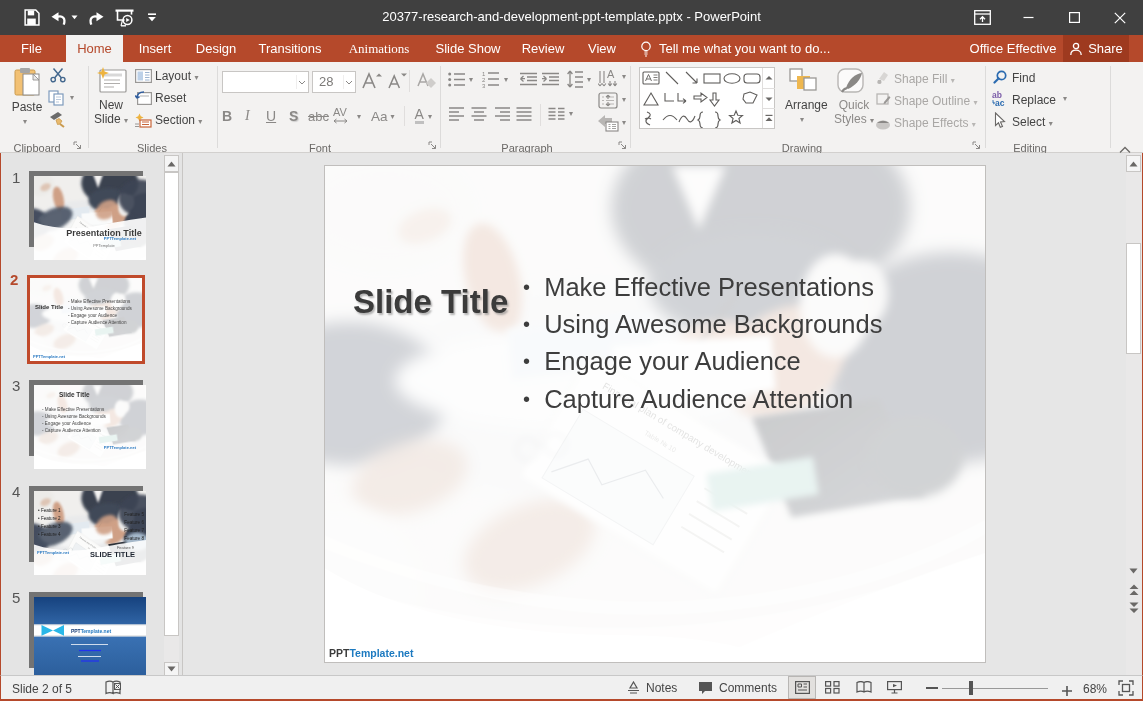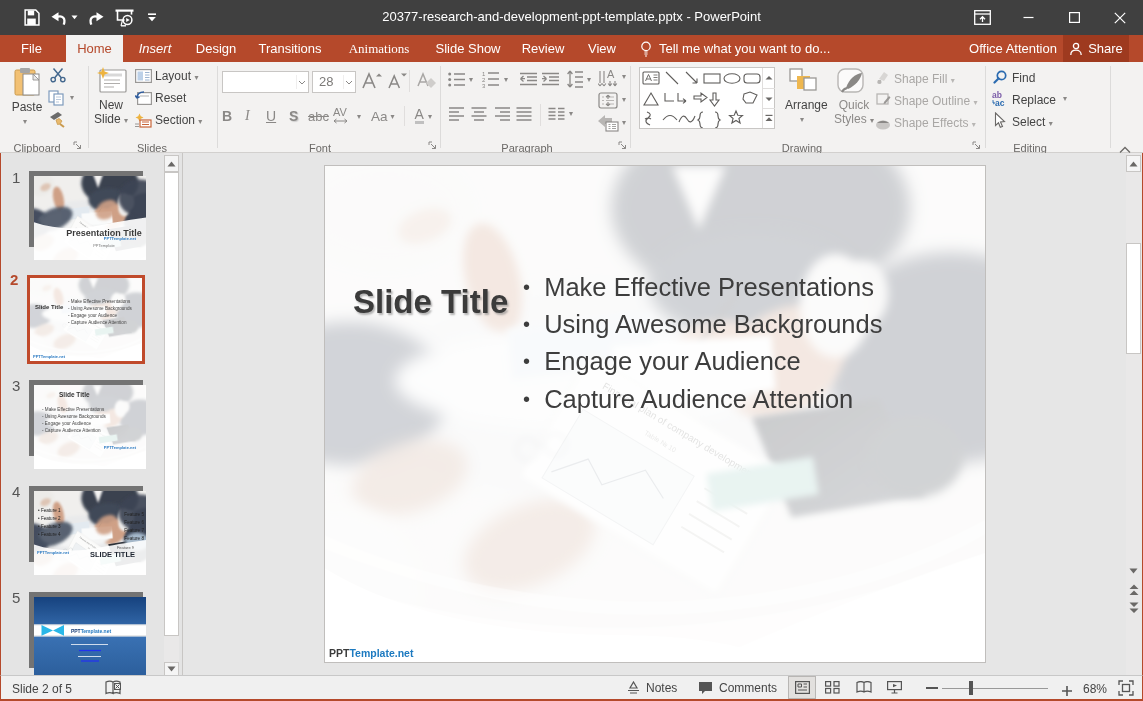--- a/index.html
+++ b/index.html
@@ -97,35 +97,35 @@
       <div class="winbtn">
         <svg width="12" height="12" viewBox="0 0 12 12">
           <path d="M0.8 0.8 L11.2 11.2 M11.2 0.8 L0.8 11.2" stroke="#fff" stroke-width="1.2"></path>
         </svg>
       </div>
     </div>
   </div>
   <div id="menubar">
     <div class="tab" style="left:10px;width:43px;">File</div>
     <div class="tab" id="hometab" style="left:66px;width:57px;">Home</div>
-    <div class="tab" style="left:133px;width:44px;font-style:italic;">Insert</div>
+    <div class="tab" style="left:133px;width:44px;">Insert</div>
     <div class="tab" style="left:191px;width:50px;">Design</div>
     <div class="tab" style="left:254px;width:72px;">Transitions</div>
     <div class="tab" style="left:340px;width:78px;font-family:Liberation Serif, serif;">Animations</div>
     <div class="tab" style="left:432px;width:72px;">Slide Show</div>
     <div class="tab" style="left:518px;width:50px;">Review</div>
     <div class="tab" style="left:582px;width:40px;">View</div>
     <div class="tab" style="left:640px;width:200px;text-align:left;display:flex;align-items:center;gap:7px;">
       <svg width="12" height="16" viewBox="0 0 12 16">
         <circle cx="6" cy="5.4" r="4.2" fill="none" stroke="#fff" stroke-width="1.2"></circle>
         <path d="M4.4 11 h3.2 M4.4 13 h3.2 M5 15 h2" stroke="#fff" stroke-width="1.1"></path>
       </svg>
       <span>Tell me what you want to do...</span>
     </div>
-    <div class="tab" style="left:963px;width:100px;">Office Attention</div>
+    <div class="tab" style="left:963px;width:100px;">Office Effective</div>
     <div id="sharebtn">
       <svg width="14" height="14" viewBox="0 0 14 14">
         <circle cx="7" cy="4" r="2.6" fill="none" stroke="#fff" stroke-width="1.3"></circle>
         <path d="M1.8 13 C1.8 9.8 4 8.2 7 8.2 C10 8.2 12.2 9.8 12.2 13" fill="none" stroke="#fff" stroke-width="1.3"></path>
       </svg>
       <span>Share</span>
     </div>
   </div>
   <div id="ribbon">
     

